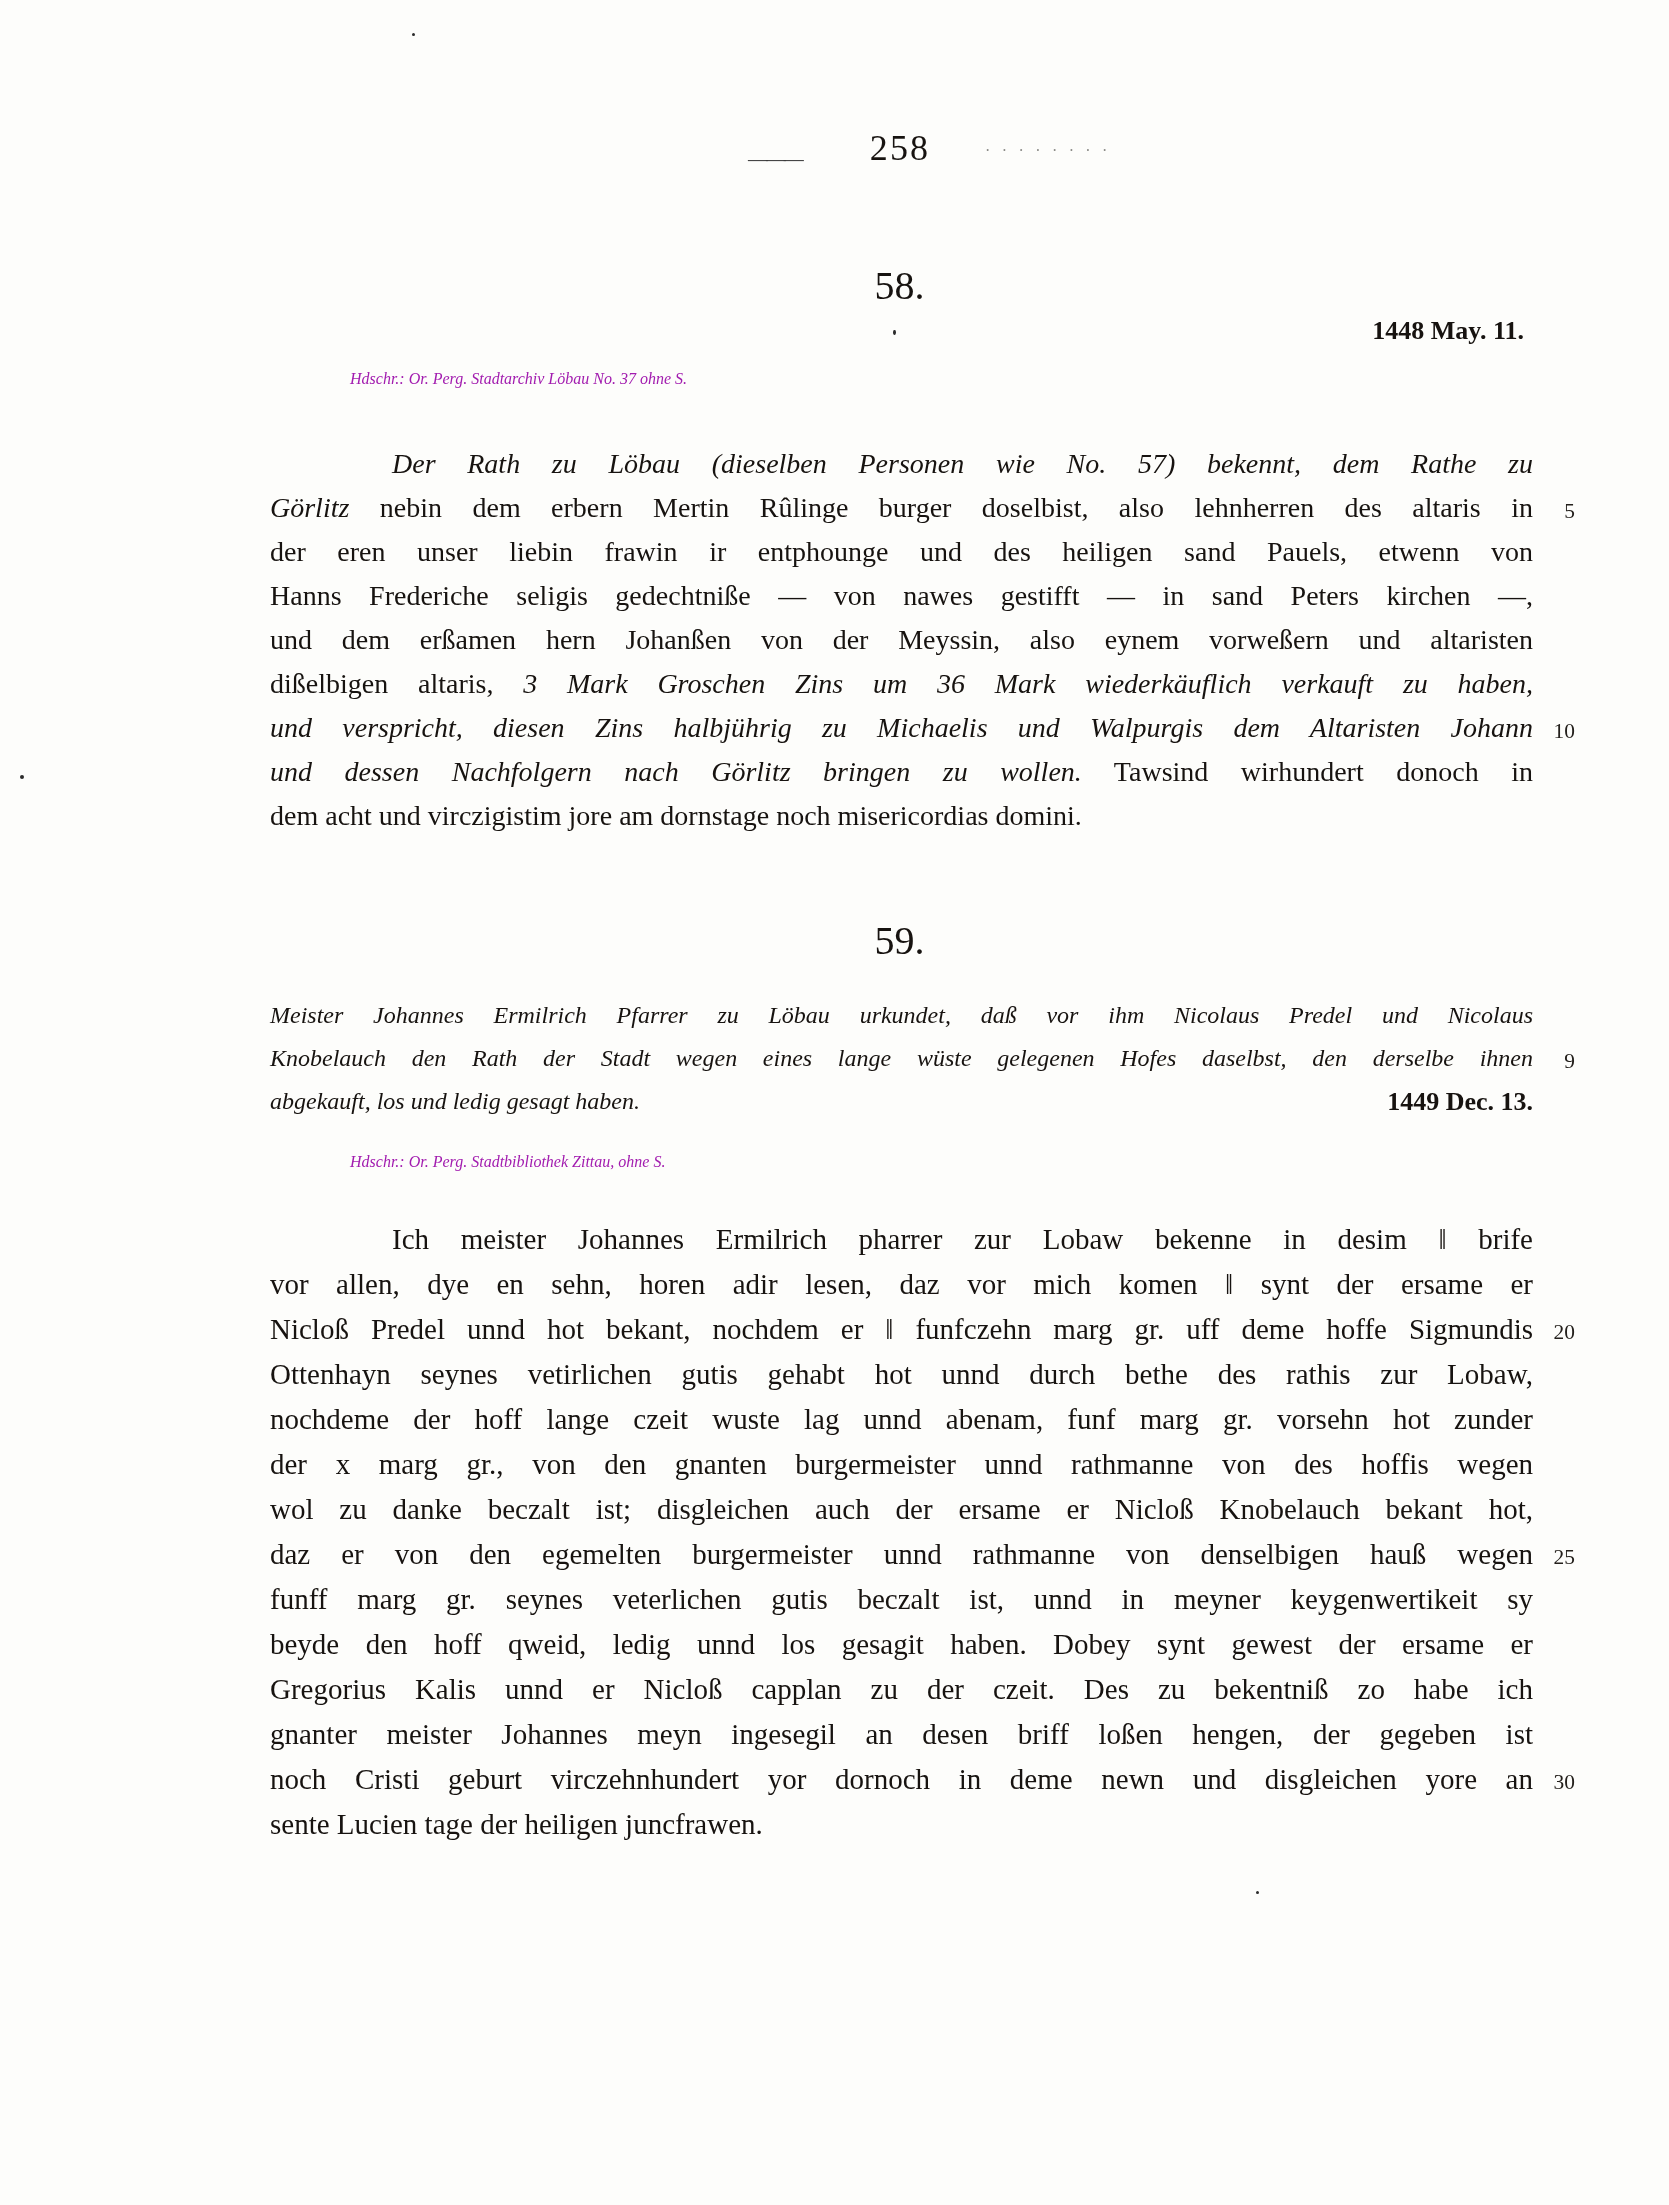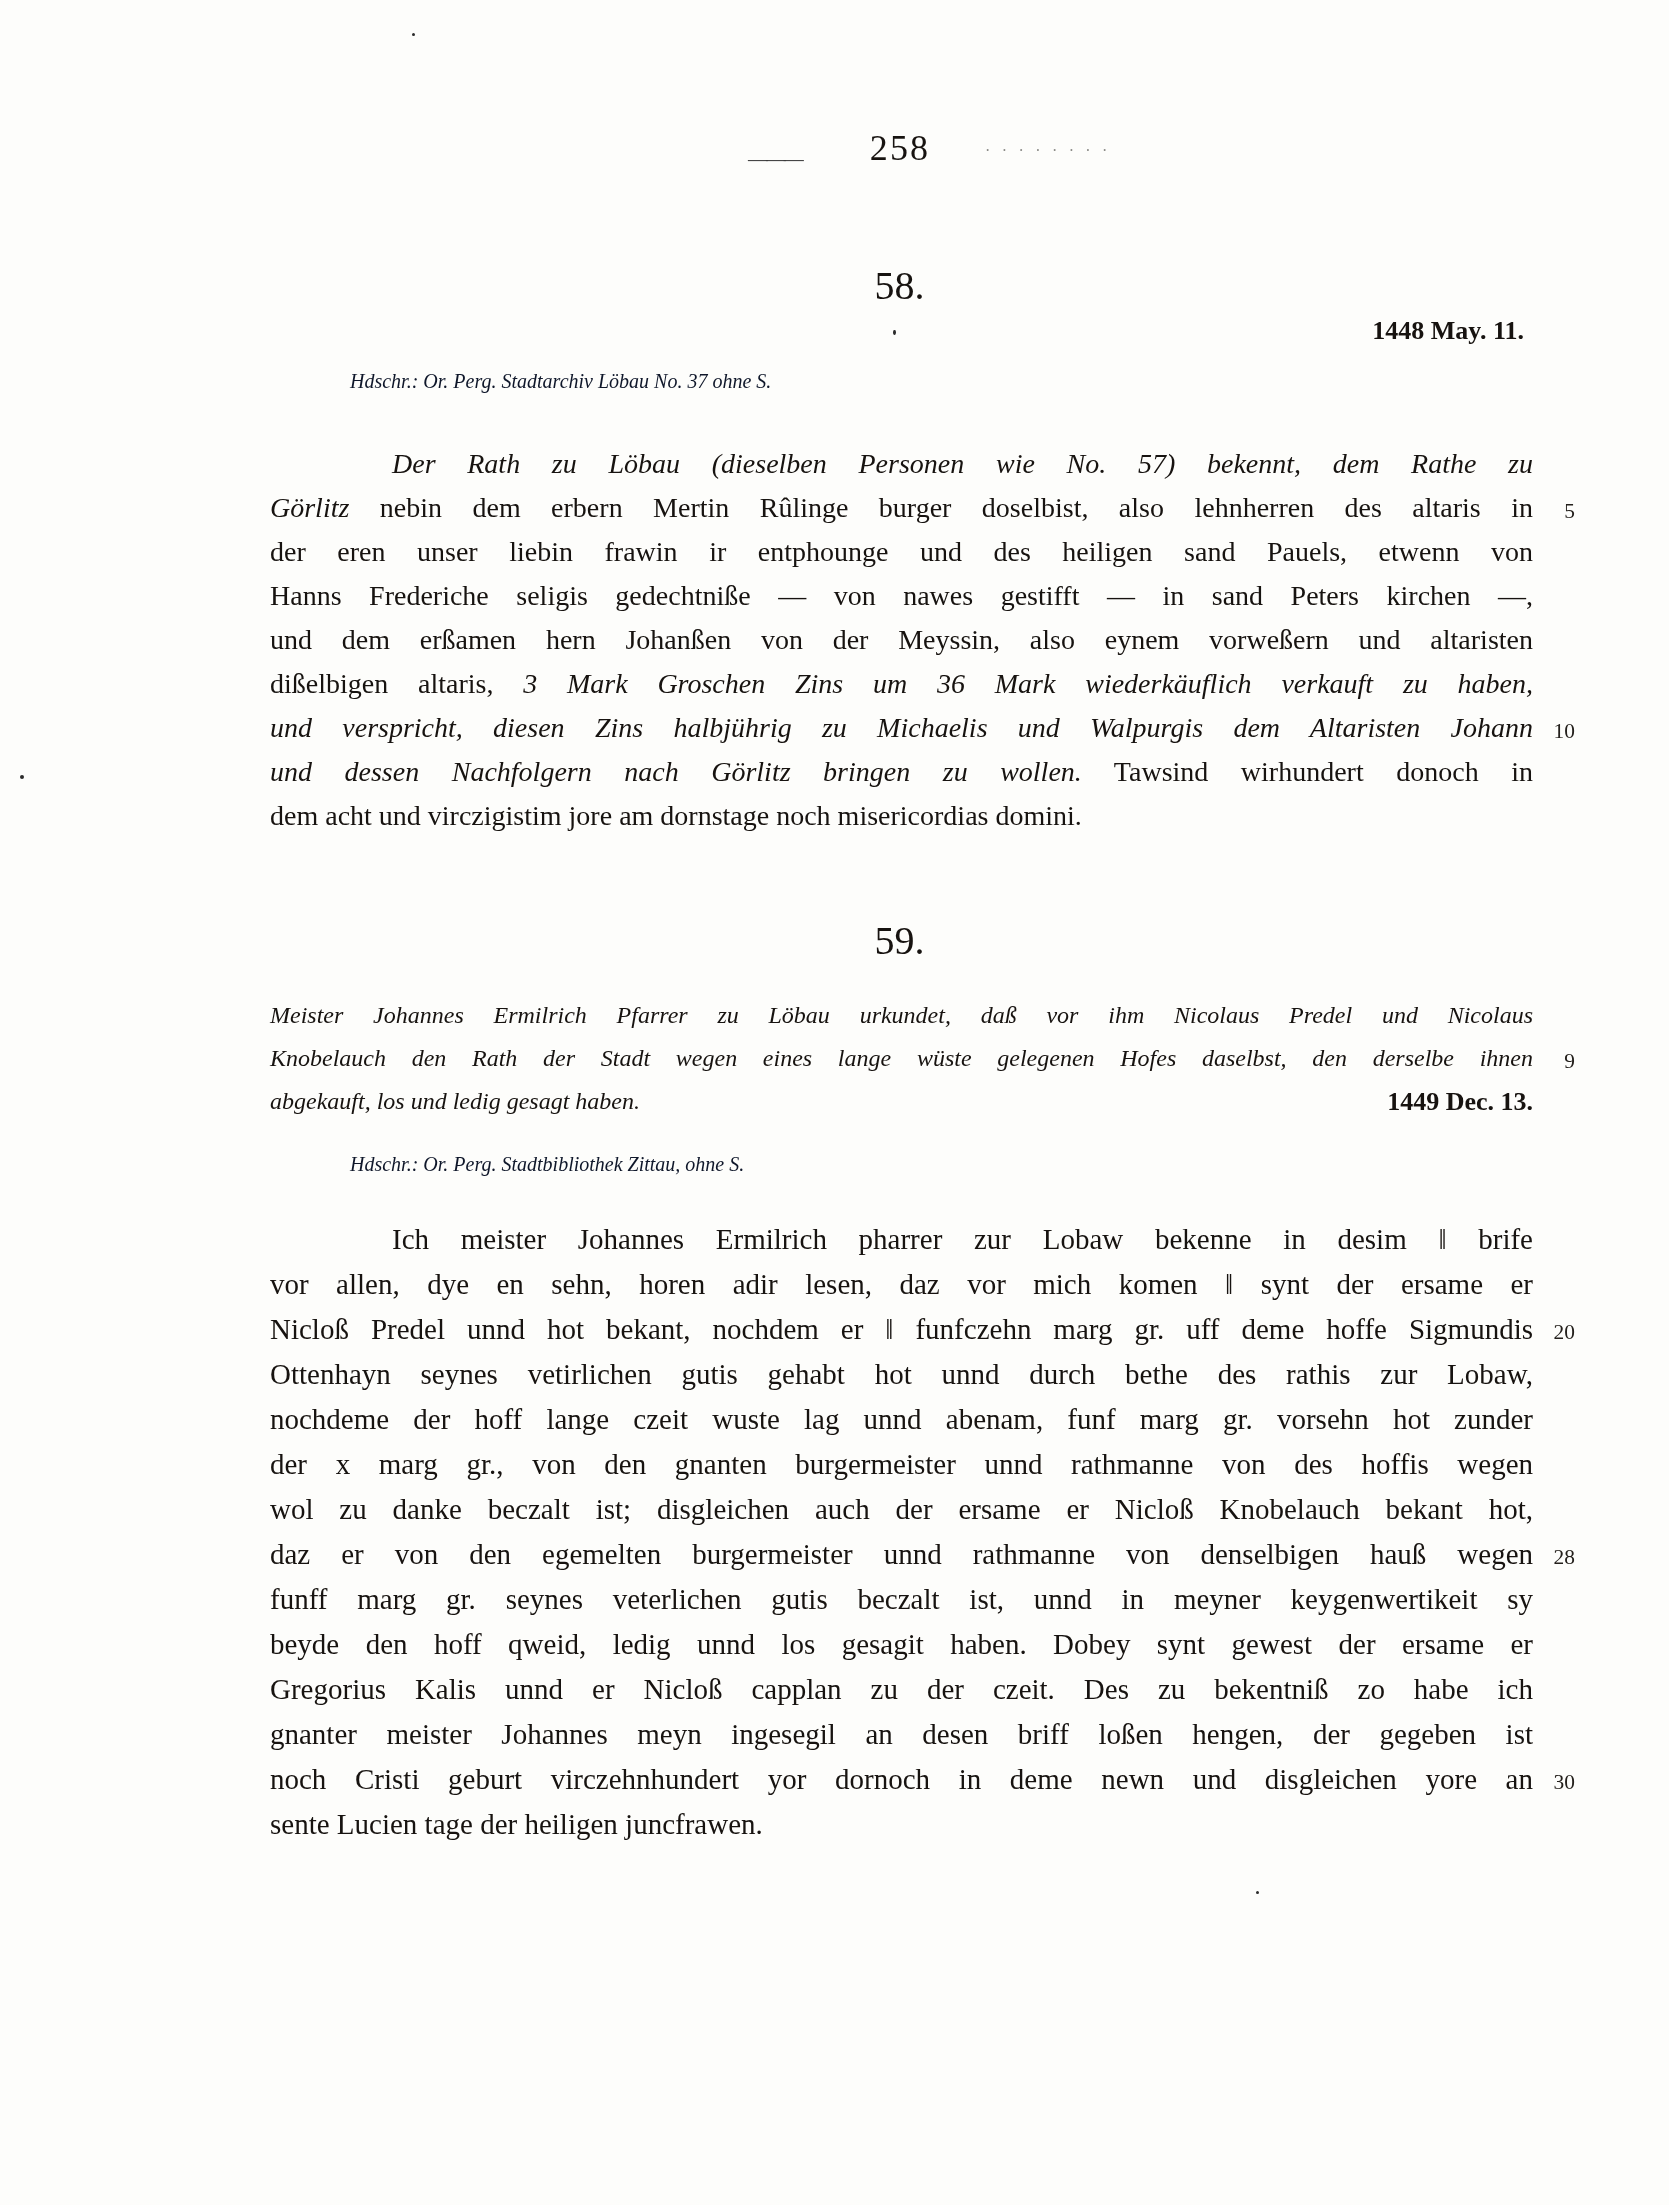--- a/index.html
+++ b/index.html
@@ -17,21 +17,21 @@
   .dash{position:absolute;left:748px;top:21.4px;color:#3a3a3a;font-size:20px;letter-spacing:-2.1px;}
   .dots{position:absolute;left:985px;top:15px;color:#8a8a86;font-size:16px;letter-spacing:3.7px;}
   
   .entry-head{position:absolute;left:267px;width:1265px;text-align:center;font-size:40px;}
   .h58{top:262px;}
   .h59{top:917px;}
   
   .entry-date-right{position:absolute;left:267px;width:1257px;text-align:right;font-weight:bold;font-size:26px;}
   .d58{top:316px;}
   
-  .source{position:absolute;left:350px;font-style:italic;font-size:20px;color:#0f172a;}
+  .source{position:absolute;left:350px;font-style:italic;font-size:16px;color:#a21caf;}
   .s58{top:370px;}
   .s59{top:1153px;}
   
   .body,.summary{position:absolute;left:270px;width:1263px;}
   .b58{top:442px;font-size:28px;line-height:44px;}
   .b59s{top:994px;font-size:24px;line-height:43px;font-style:italic;}
   .b59{top:1217px;font-size:29px;line-height:45px;}
   .line{position:relative;text-align:justify;text-align-last:justify;text-justify:inter-word;}
   .line.indent{text-indent:122px;}
   .line.last{text-align-last:left;}
@@ -80,21 +80,21 @@
     </div>
   <div class="source s59">Hdschr.: Or. Perg. Stadtbibliothek Zittau, ohne S.</div>
   <div class="body b59">
       <div class="line indent"><span class="rm">Ich meister Johannes Ermilrich pharrer zur Lobaw bekenne in desim ‖ brife</span></div>
       <div class="line"><span class="rm">vor allen, dye en sehn, horen adir lesen, daz vor mich komen ‖ synt der ersame er</span></div>
       <div class="line"><span class="rm">Nicloß Predel unnd hot bekant, nochdem er ‖ funfczehn marg gr. uff deme hoffe Sigmundis</span><span class="mnum">20</span></div>
       <div class="line"><span class="rm">Ottenhayn seynes vetirlichen gutis gehabt hot unnd durch bethe des rathis zur Lobaw,</span></div>
       <div class="line"><span class="rm">nochdeme der hoff lange czeit wuste lag unnd abenam, funf marg gr. vorsehn hot zunder</span></div>
       <div class="line"><span class="rm">der x marg gr., von den gnanten burgermeister unnd rathmanne von des hoffis wegen</span></div>
       <div class="line"><span class="rm">wol zu danke beczalt ist; disgleichen auch der ersame er Nicloß Knobelauch bekant hot,</span></div>
-      <div class="line"><span class="rm">daz er von den egemelten burgermeister unnd rathmanne von denselbigen hauß wegen</span><span class="mnum">28</span></div>
+      <div class="line"><span class="rm">daz er von den egemelten burgermeister unnd rathmanne von denselbigen hauß wegen</span><span class="mnum">25</span></div>
       <div class="line"><span class="rm">funff marg gr. seynes veterlichen gutis beczalt ist, unnd in meyner keygenwertikeit sy</span></div>
       <div class="line"><span class="rm">beyde den hoff qweid, ledig unnd los gesagit haben. Dobey synt gewest der ersame er</span></div>
       <div class="line"><span class="rm">Gregorius Kalis unnd er Nicloß capplan zu der czeit. Des zu bekentniß zo habe ich</span></div>
       <div class="line"><span class="rm">gnanter meister Johannes meyn ingesegil an desen briff loßen hengen, der gegeben ist</span></div>
       <div class="line"><span class="rm">noch Cristi geburt virczehnhundert yor dornoch in deme newn und disgleichen yore an</span><span class="mnum">30</span></div>
       <div class="line last"><span class="rm">sente Lucien tage der heiligen juncfrawen.</span></div>
     </div>
 
   <div class="speck sp1"></div>
   <div class="speck sp2"></div>

